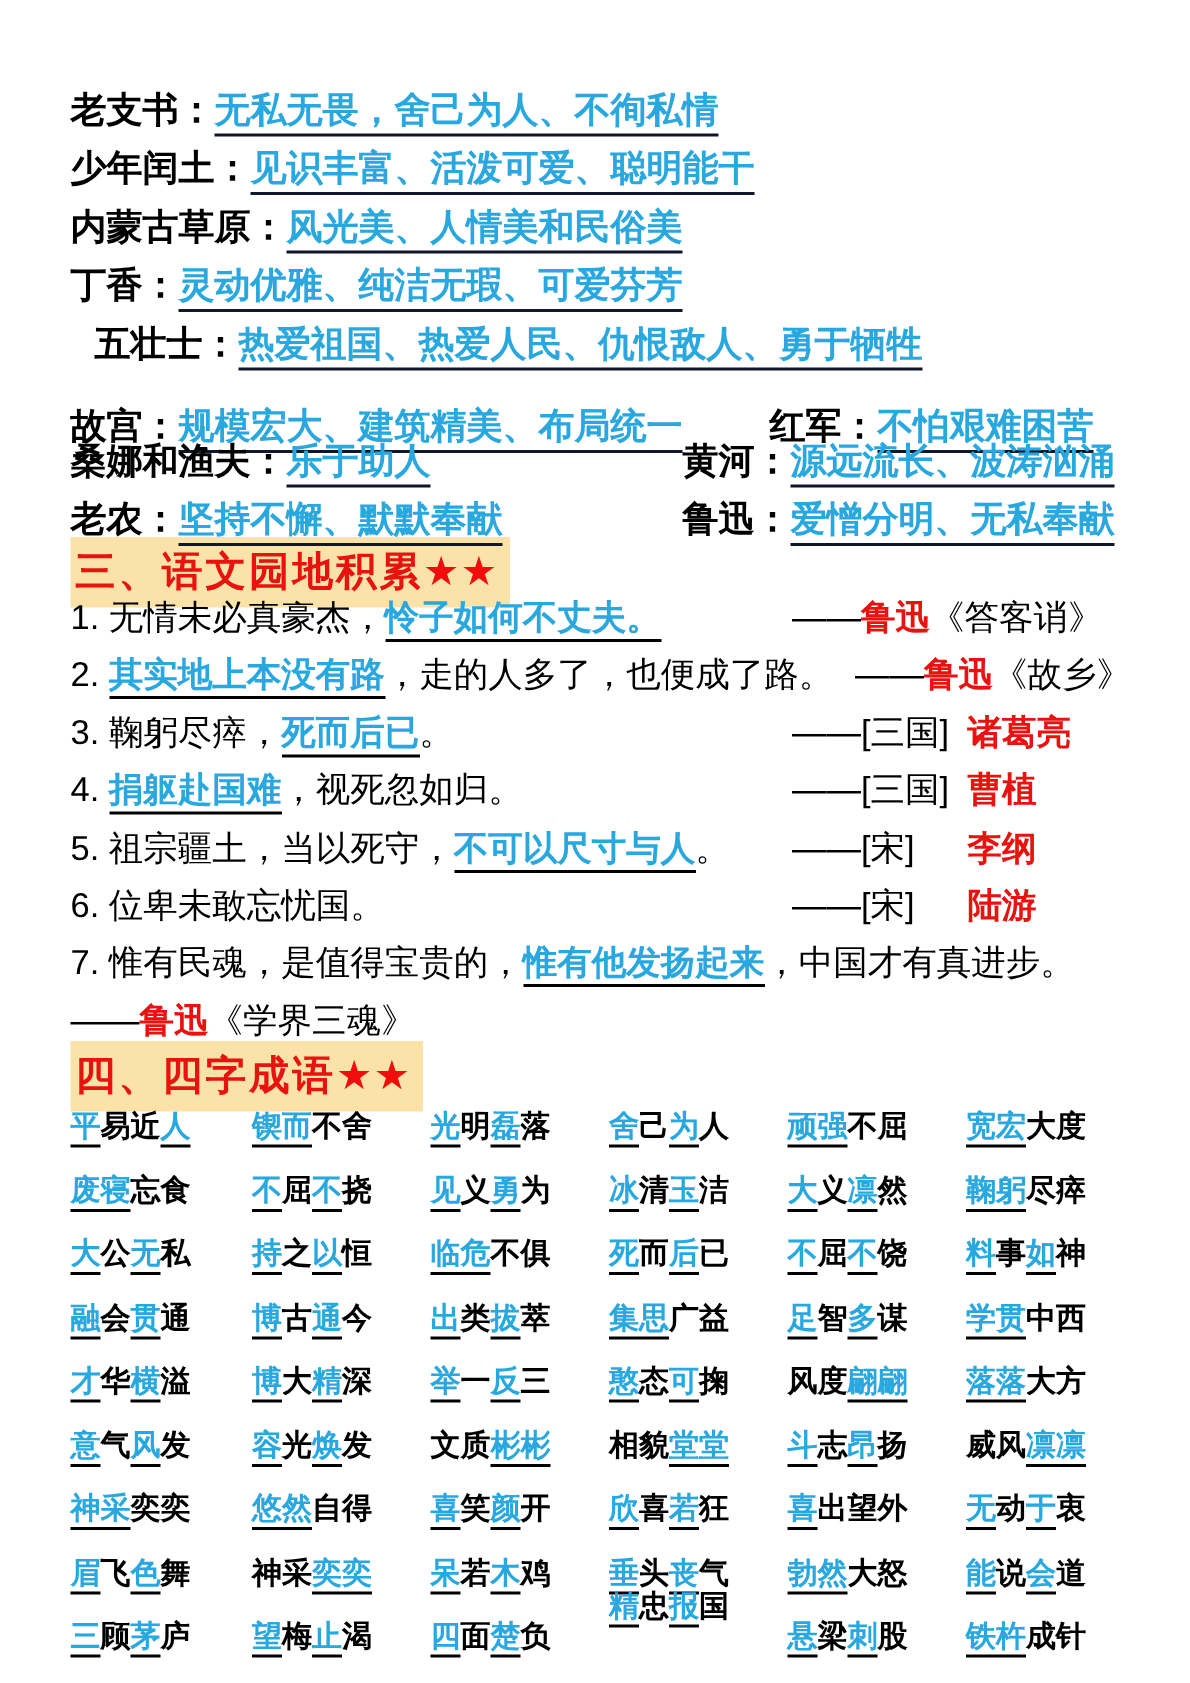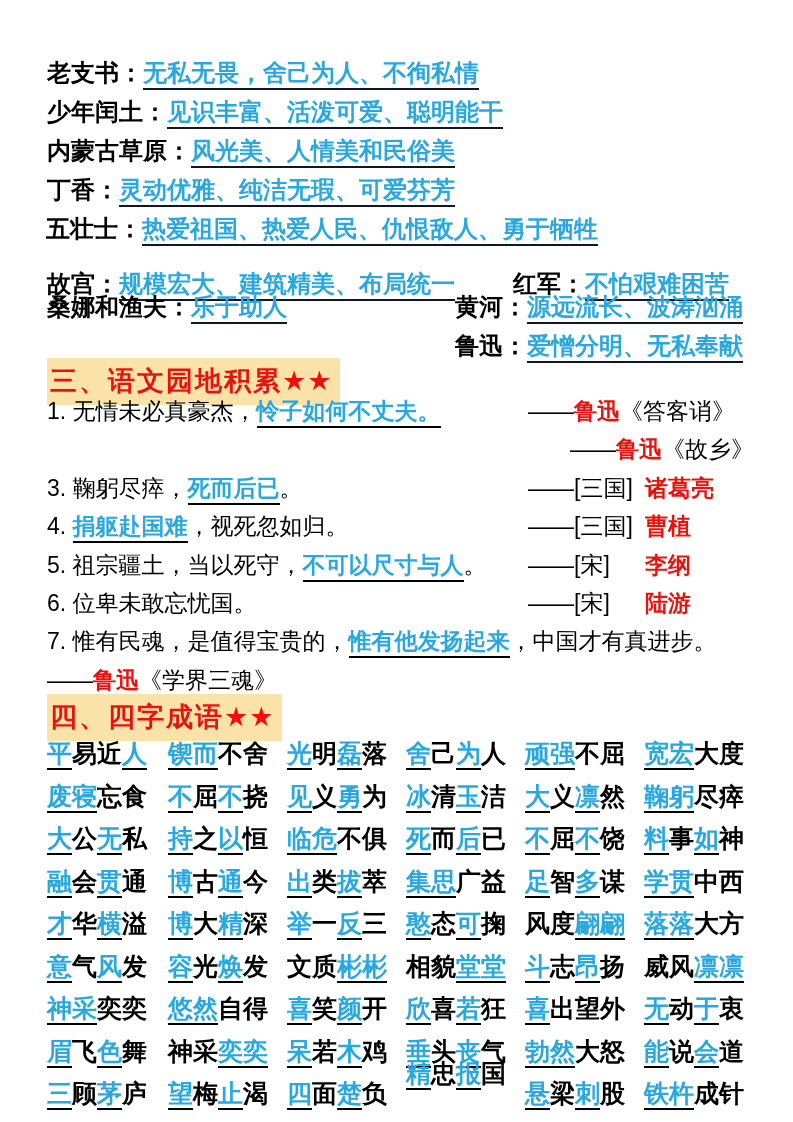--- a/index.html
+++ b/index.html
@@ -24,21 +24,21 @@
   .h-stars{color:#f20d0d;font-weight:700;font-size:27px;letter-spacing:1px;}
   .quote{position:absolute;left:0;width:100%;height:34px;font-size:23px;white-space:nowrap;}
   .q-main{position:absolute;left:47px;}
   .q-black{color:var(--ink);font-weight:400;}
   .q-blue{color:var(--blue);font-weight:700;border-bottom:2px solid #000;padding-bottom:2px;}
   .q-attr{position:absolute;white-space:nowrap;font-size:23px;}
   .q-dash{color:var(--ink);}
   .q-era{color:var(--ink);}
   .q-name{color:var(--red);font-weight:700;}
   .q-work{color:var(--ink);}
-  .idiom{position:absolute;font-size:25px;font-weight:700;white-space:nowrap;}
+  .idiom{position:absolute;font-size:20px;font-weight:700;white-space:nowrap;}
   .i-b{color:var(--blue);border-bottom:2px solid #000;padding-bottom:1px;}
   .i-k{color:var(--ink);}
 </style>
 </head>
 <body>
 
 <div class="page" id="page">
   <div class="heading" style="top:358px">
     <span class="hl"><span class="h-title">三、语文园地积累</span><span class="h-stars">★★</span></span>
   </div>
@@ -51,38 +51,40 @@
     <div class="row" style="top: 96px;">
       <span class="t-pair" style="left: 47px;"><span class="t-label">少年闰土：</span><span class="t-val">见识丰富、活泼可爱、聪明能干</span></span>
     </div>
     <div class="row" style="top: 135px;">
       <span class="t-pair" style="left: 47px;"><span class="t-label">内蒙古草原：</span><span class="t-val">风光美、人情美和民俗美</span></span>
     </div>
     <div class="row" style="top: 174px;">
       <span class="t-pair" style="left: 47px;"><span class="t-label">丁香：</span><span class="t-val">灵动优雅、纯洁无瑕、可爱芬芳</span></span>
     </div>
     <div class="row" style="top: 213px;">
-      <span class="t-pair" style="left: 46px;"><span class="t-label">五壮士：</span><span class="t-val">热爱祖国、热爱人民、仇恨敌人、勇于牺牲</span></span>
+      <span class="t-pair" style="left: 63px;"><span class="t-label">五壮士：</span><span class="t-val">热爱祖国、热爱人民、仇恨敌人、勇于牺牲</span></span>
     </div>
     <div class="row" style="top: 268px; padding-left: 36px;">
       <span class="t-pair" style="left: 47px;"><span class="t-label">故宫：</span><span class="t-val">规模宏大、建筑精美、布局统一</span></span>
       <span class="t-pair" style="left: 513px;"><span class="t-label">红军：</span><span class="t-val">不怕艰难困苦</span></span>
     </div>
     <div class="row" style="top: 291px;">
       <span class="t-pair" style="left: 47px;"><span class="t-label">桑娜和渔夫：</span><span class="t-val">乐于助人</span></span>
       <span class="t-pair" style="left: 455px;"><span class="t-label">黄河：</span><span class="t-val">源远流长、波涛汹涌</span></span>
     </div>
     <div class="row" style="top: 330px;">
+      <span class="t-pair" style="left: 47px;"><span class="t-label">老农：</span><span class="t-val">坚持不懈、默默奉献</span></span>
       <span class="t-pair" style="left: 455px;"><span class="t-label">鲁迅：</span><span class="t-val">爱憎分明、无私奉献</span></span>
     </div>
     <div class="quote" style="top: 396px;">
       <span class="q-main"><span class="q-black">1. </span><span class="q-black">无情未必真豪杰，</span><span class="q-blue">怜子如何不丈夫。</span></span>
       <span class="q-attr" style="left: 528px;"><span class="q-dash">——</span><span class="q-name">鲁迅</span><span class="q-work">《答客诮》</span></span>
     </div>
     <div class="quote" style="top: 434px;">
+      <span class="q-main"><span class="q-black">2. </span><span class="q-blue">其实地上本没有路</span><span class="q-black">，走的人多了，也便成了路。</span></span>
       <span class="q-attr" style="left: 570px;"><span class="q-dash">——</span><span class="q-name">鲁迅</span><span class="q-work">《故乡》</span></span>
     </div>
     <div class="quote" style="top: 473px;">
       <span class="q-main"><span class="q-black">3. </span><span class="q-black">鞠躬尽瘁，</span><span class="q-blue">死而后已</span><span class="q-black">。</span></span>
       <span class="q-attr" style="left: 528px;"><span class="q-dash">——</span><span class="q-era">[三国]</span></span>
       <span class="q-attr q-name" style="left: 645px;">诸葛亮</span>
     </div>
     <div class="quote" style="top: 511px;">
       <span class="q-main"><span class="q-black">4. </span><span class="q-blue">捐躯赴国难</span><span class="q-black">，视死忽如归。</span></span>
       <span class="q-attr" style="left: 528px;"><span class="q-dash">——</span><span class="q-era">[三国]</span></span>

